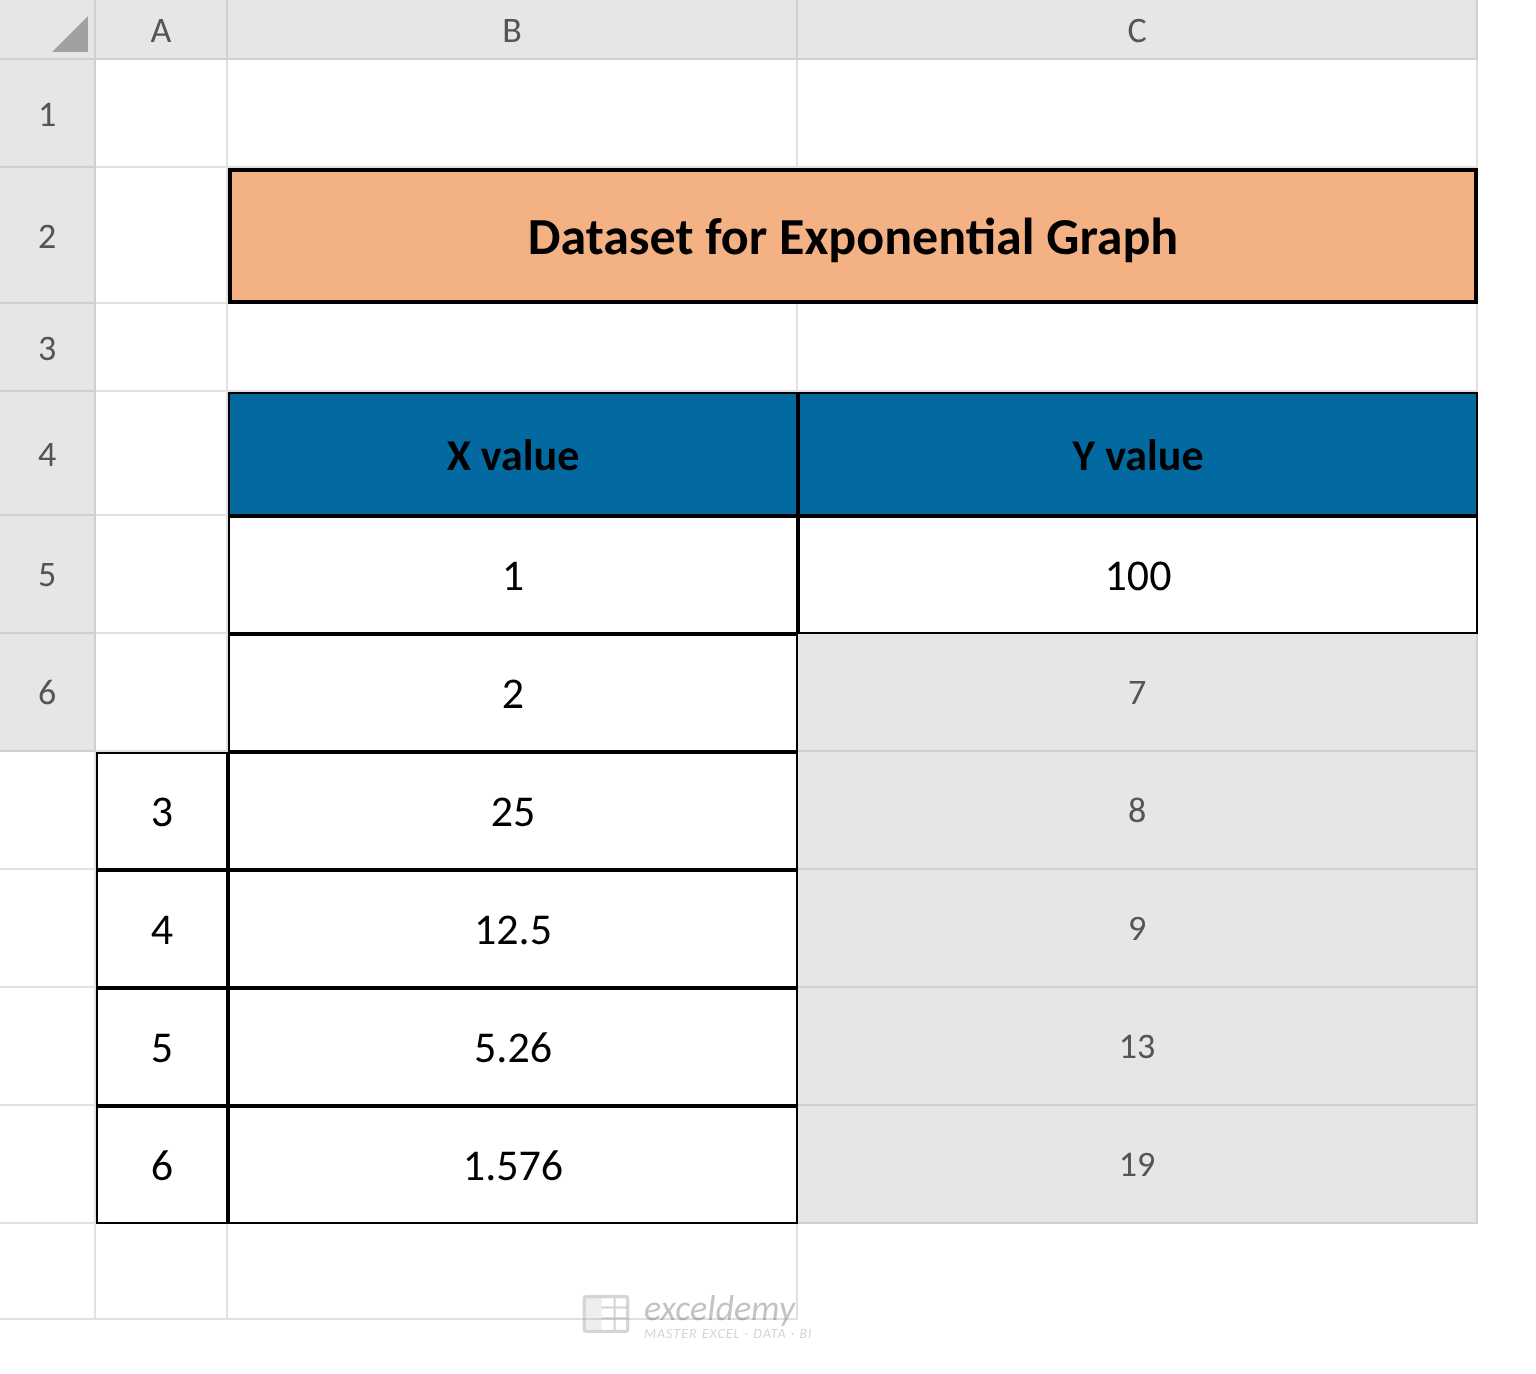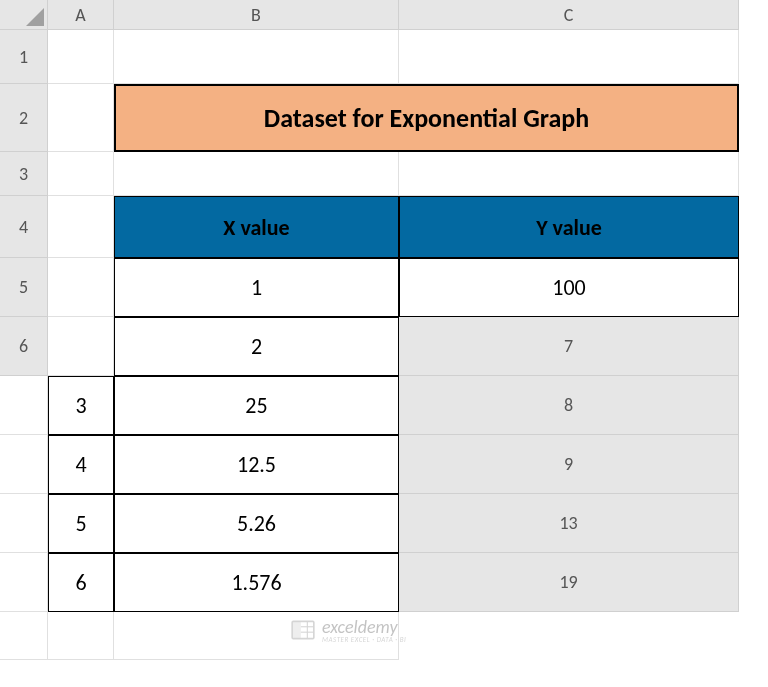--- a/index.html
+++ b/index.html
@@ -80,21 +80,21 @@
       color: #000;
     }
     .table-cell {
       border: 1.5px solid #000;
       font-size: 22px;
       color: #000;
       background: #fff;
     }
     .watermark {
       position: absolute;
-      bottom: 44px;
+      bottom: 17px;
       left: 290px;
       display: flex;
       align-items: center;
       opacity: 0.35;
       pointer-events: none;
     }
     .watermark-icon {
       width: 26px;
       height: 26px;
       margin-right: 6px;

